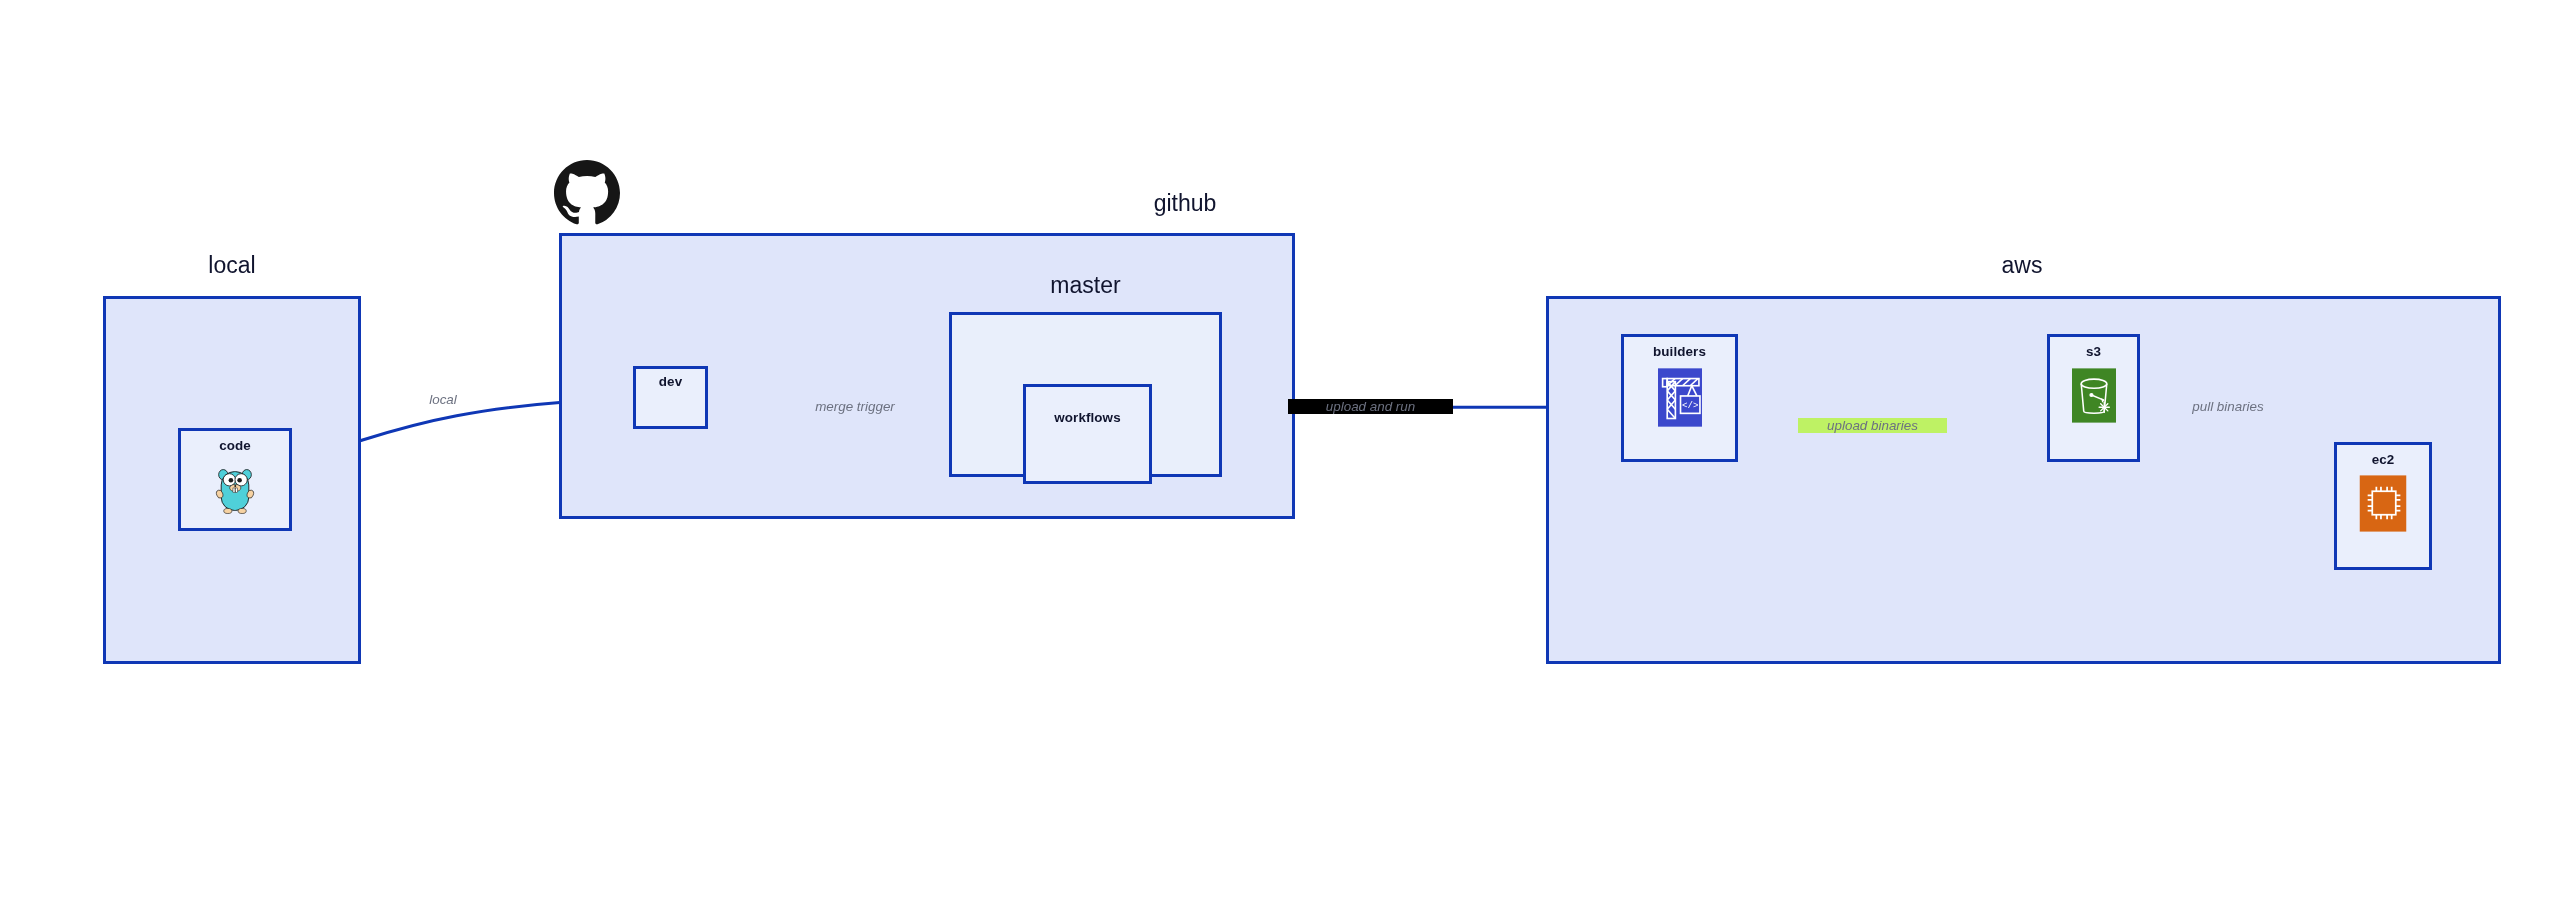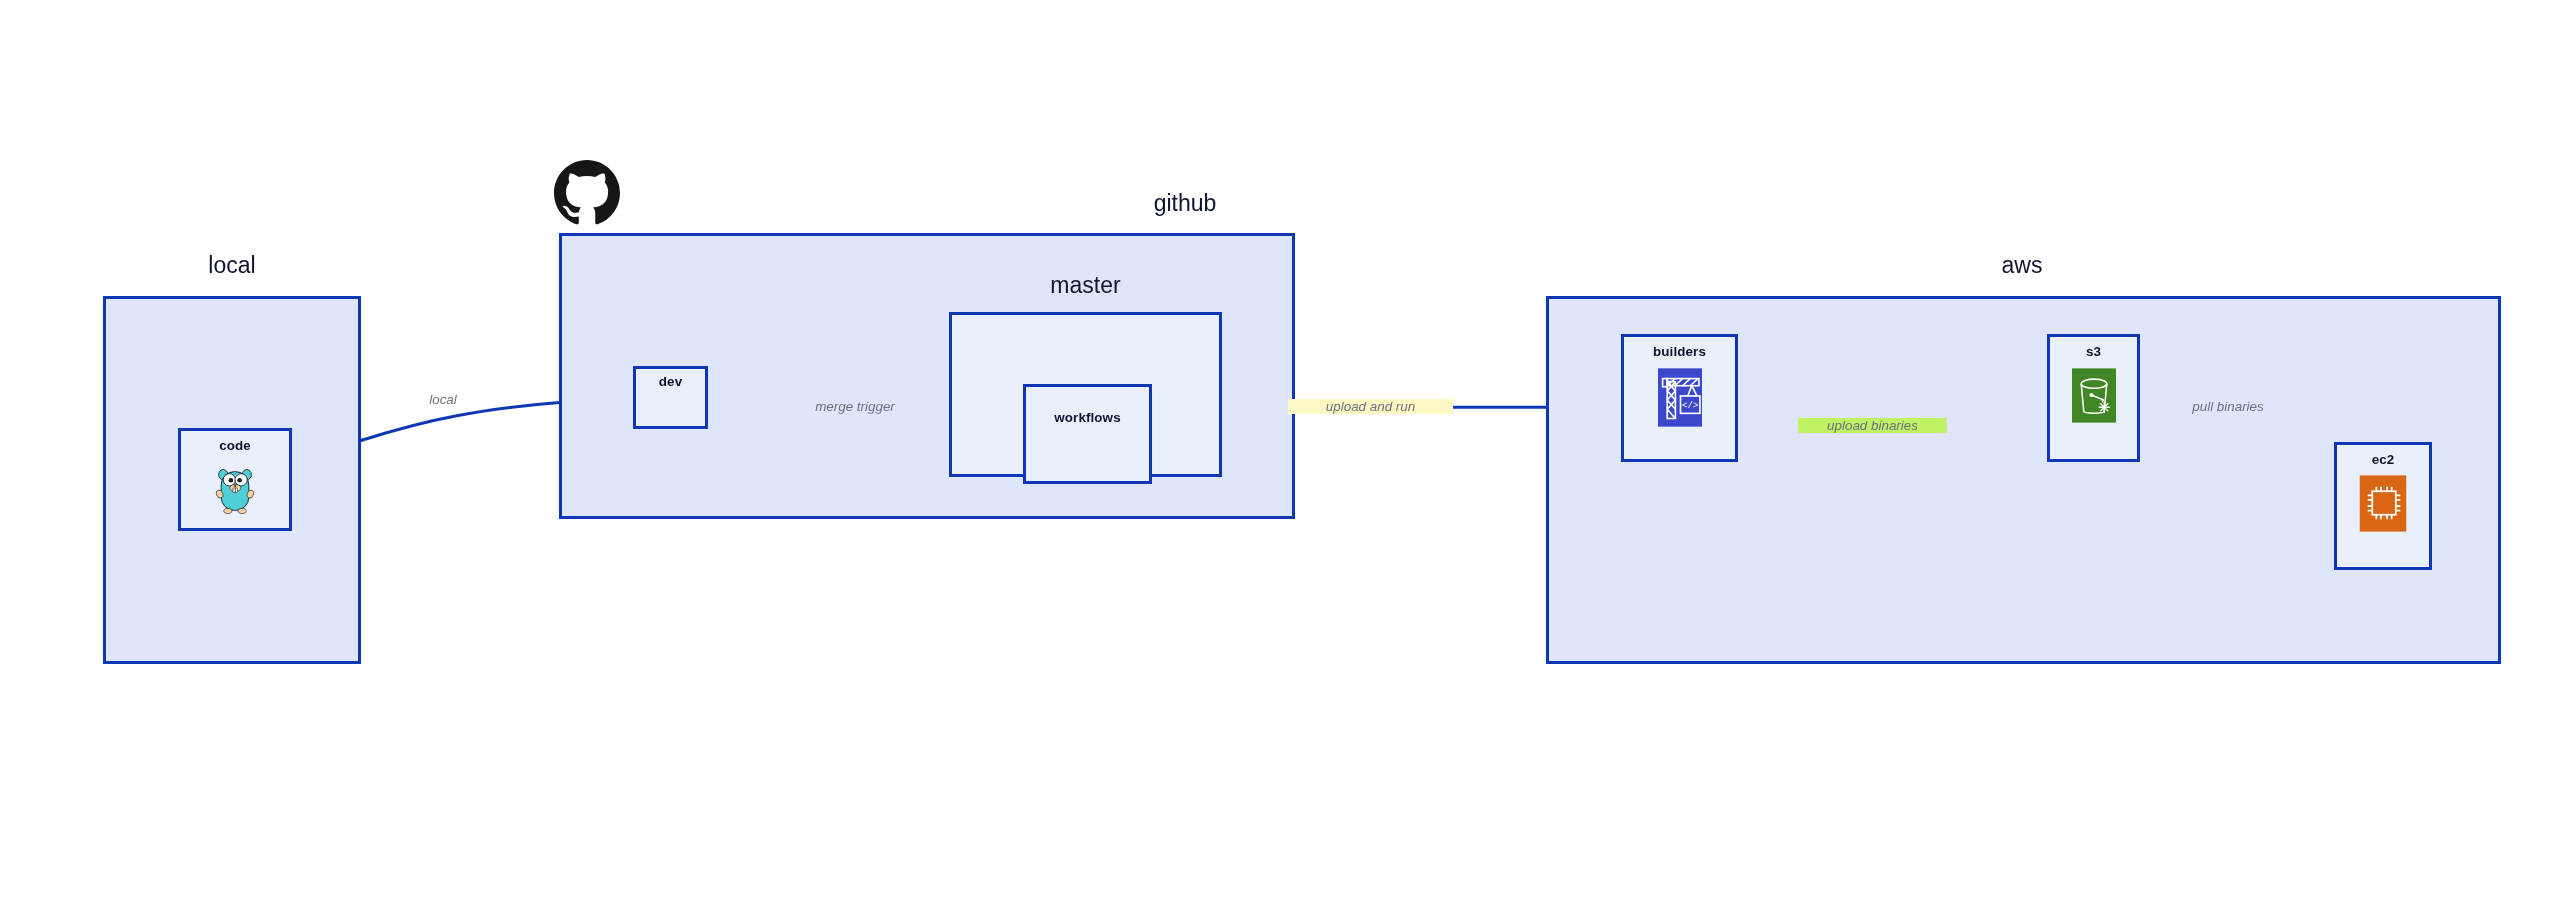--- a/index.html
+++ b/index.html
@@ -251,19 +251,19 @@
           <line x1="71" y1="48" x2="80" y2="48"></line>
           <line x1="71" y1="60" x2="80" y2="60"></line>
           <line x1="71" y1="69" x2="80" y2="69"></line>
         </g>
       </svg>
     </div>
   </div>
 
   <div class="edge-label" style="left:402px; top:392px; width:82px;">local</div>
   <div class="edge-label" style="left:788px; top:399px; width:134px;">merge trigger</div>
-  <div class="edge-label" style="left:1288px; top:399px; width:165px; background:#fef9c3;">upload and run</div>
+  <div class="edge-label" style="left:1288px; top:399px; width:165px; background:#000000;">upload and run</div>
   <div class="edge-label" style="left:1798px; top:394px; width:149px; background:#bef264;margin-top:24px;">upload binaries</div>
   <div class="edge-label" style="left:2169px; top:399px; width:118px;">pull binaries</div>
 
 
 </div>
 
 
 </body></html>

